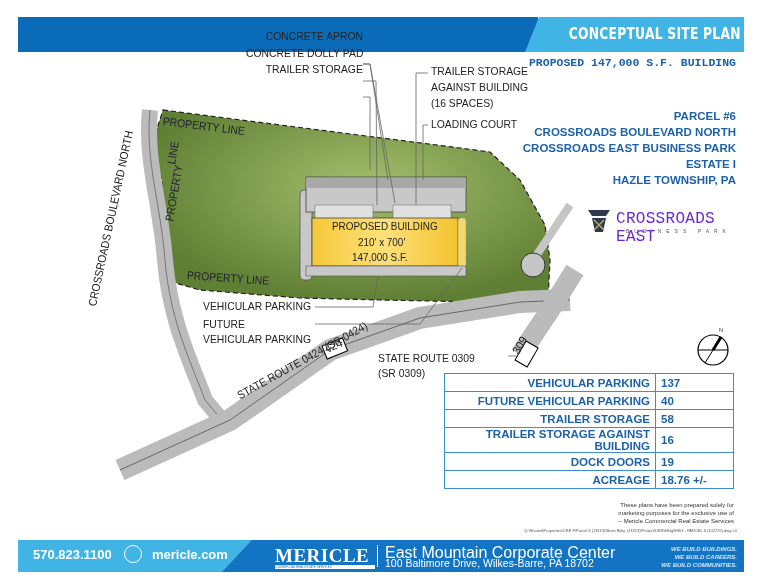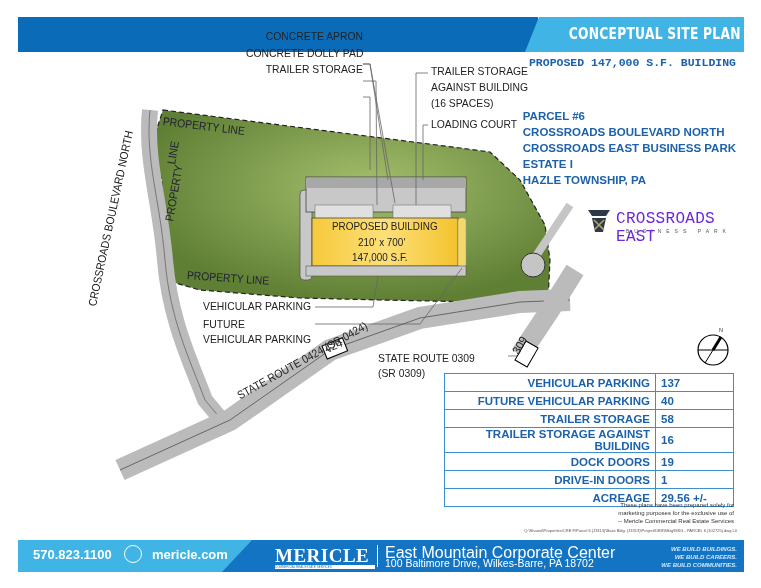--- a/index.html
+++ b/index.html
@@ -1,21 +1,21 @@
 <!DOCTYPE html>
 <html><head>
 <meta charset="utf-8">
 <style>
   html,body{margin:0;padding:0;background:#fff;}
   body{width:761px;height:588px;position:relative;overflow:hidden;font-family:"Liberation Sans",sans-serif;}
   .hdr-dark{position:absolute;left:18px;top:17px;width:520px;height:35px;background:#0a6cb8;}
   .hdr-light{position:absolute;left:525px;top:17px;width:219px;height:35px;background:#3fb4e5;clip-path:polygon(14px 0,100% 0,100% 100%,0 100%);}
   .hdr-title{position:absolute;right:20px;top:25px;color:#fff;font-weight:bold;font-size:15px;letter-spacing:.3px;font-family:"DejaVu Sans",sans-serif;transform:scaleX(.82);transform-origin:right center;}
   .subtitle{position:absolute;right:25px;top:56px;color:#1c62ab;font-weight:bold;font-size:11.5px;font-family:Liberation Mono, monospace;}
-  .parcel{position:absolute;right:25px;top:108px;color:#1c62ab;font-weight:bold;font-size:11.5px;text-align:left;line-height:16px;}
+  .parcel{position:absolute;right:25px;top:108px;color:#1c62ab;font-weight:bold;font-size:11.5px;text-align:right;line-height:16px;}
   .logo{position:absolute;left:586px;top:208px;width:160px;height:30px;}
   .logo-name{position:absolute;left:30px;top:2px;font-family:Liberation Mono, monospace;color:#6d28d9;font-size:16px;letter-spacing:.3px;}
   .logo-sub{position:absolute;left:40px;top:20px;font-size:5px;letter-spacing:5px;color:#555;}
   .label{position:absolute;font-size:11.5px;color:#222;transform:scaleX(.9);transform-origin:left center;white-space:nowrap;}
   .label.r{transform-origin:right center;}
   .map{position:absolute;left:0;top:0;}
   table.stats{position:absolute;left:444px;top:373px;width:290px;border-collapse:collapse;}
   table.stats td{border:1.5px solid #3b8fd0;color:#1c62ab;font-weight:bold;font-size:11.5px;height:17px;padding:0 5px;}
   table.stats td.k{text-align:right;width:200px;}
   table.stats td.v{text-align:left;}
@@ -168,26 +168,22 @@
       </tr>
   <tr>
         <td class="k">TRAILER STORAGE AGAINST BUILDING</td>
         <td class="v">16</td>
       </tr>
   <tr>
         <td class="k">DOCK DOORS</td>
         <td class="v">19</td>
       </tr>
   <tr>
-        <td class="k">DRIVE-IN DOORS</td>
-        <td class="v">1</td>
-      </tr>
-  <tr>
         <td class="k">ACREAGE</td>
-        <td class="v">29.56 +/-</td>
+        <td class="v">18.76 +/-</td>
       </tr>
 </tbody>
   </table>
 
 <div class="disclaimer">
   <div>These plans have been prepared solely for</div>
   <div>marketing purposes for the exclusive use of</div>
   <div>-- Mericle Commercial Real Estate Services</div>
 </div>
 <div class="filepath">Q:\Shared\Properties\CRE F\Parcel 6 (J3313)\Base Bldg. (J3313)\Project\DBS\Mktg\MKG - PARCEL 6 (102725).dwg   L0</div>

